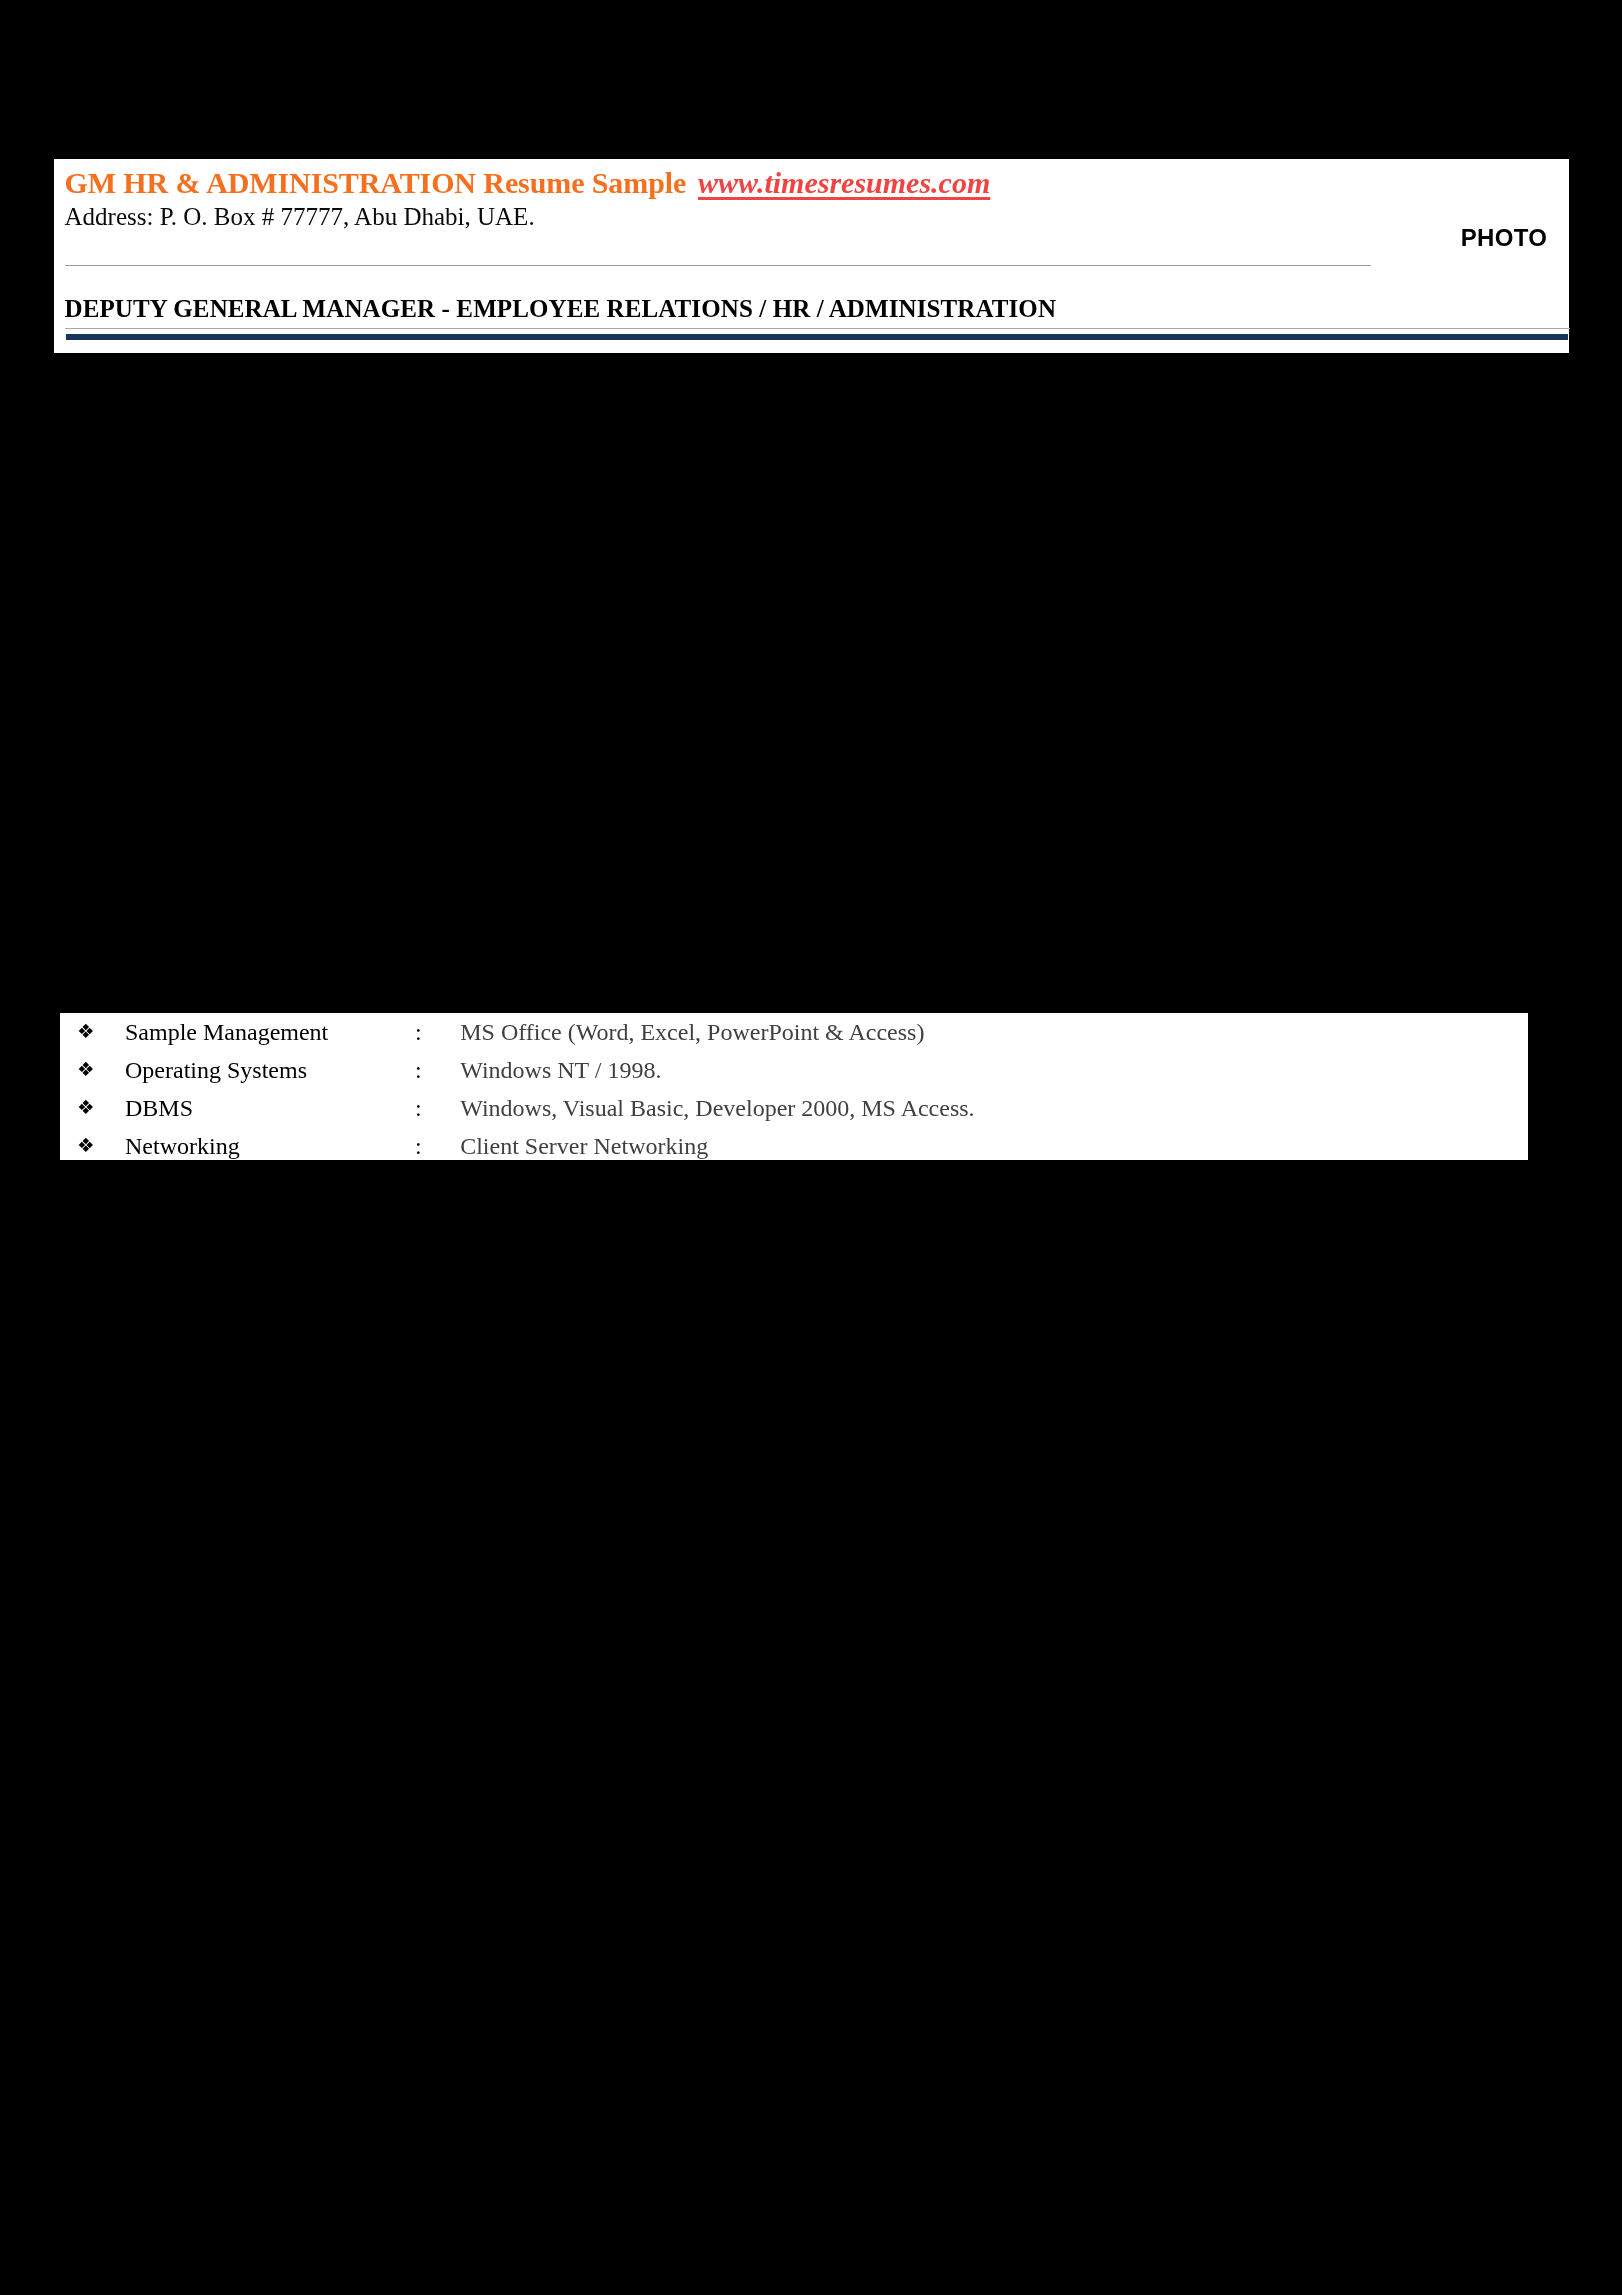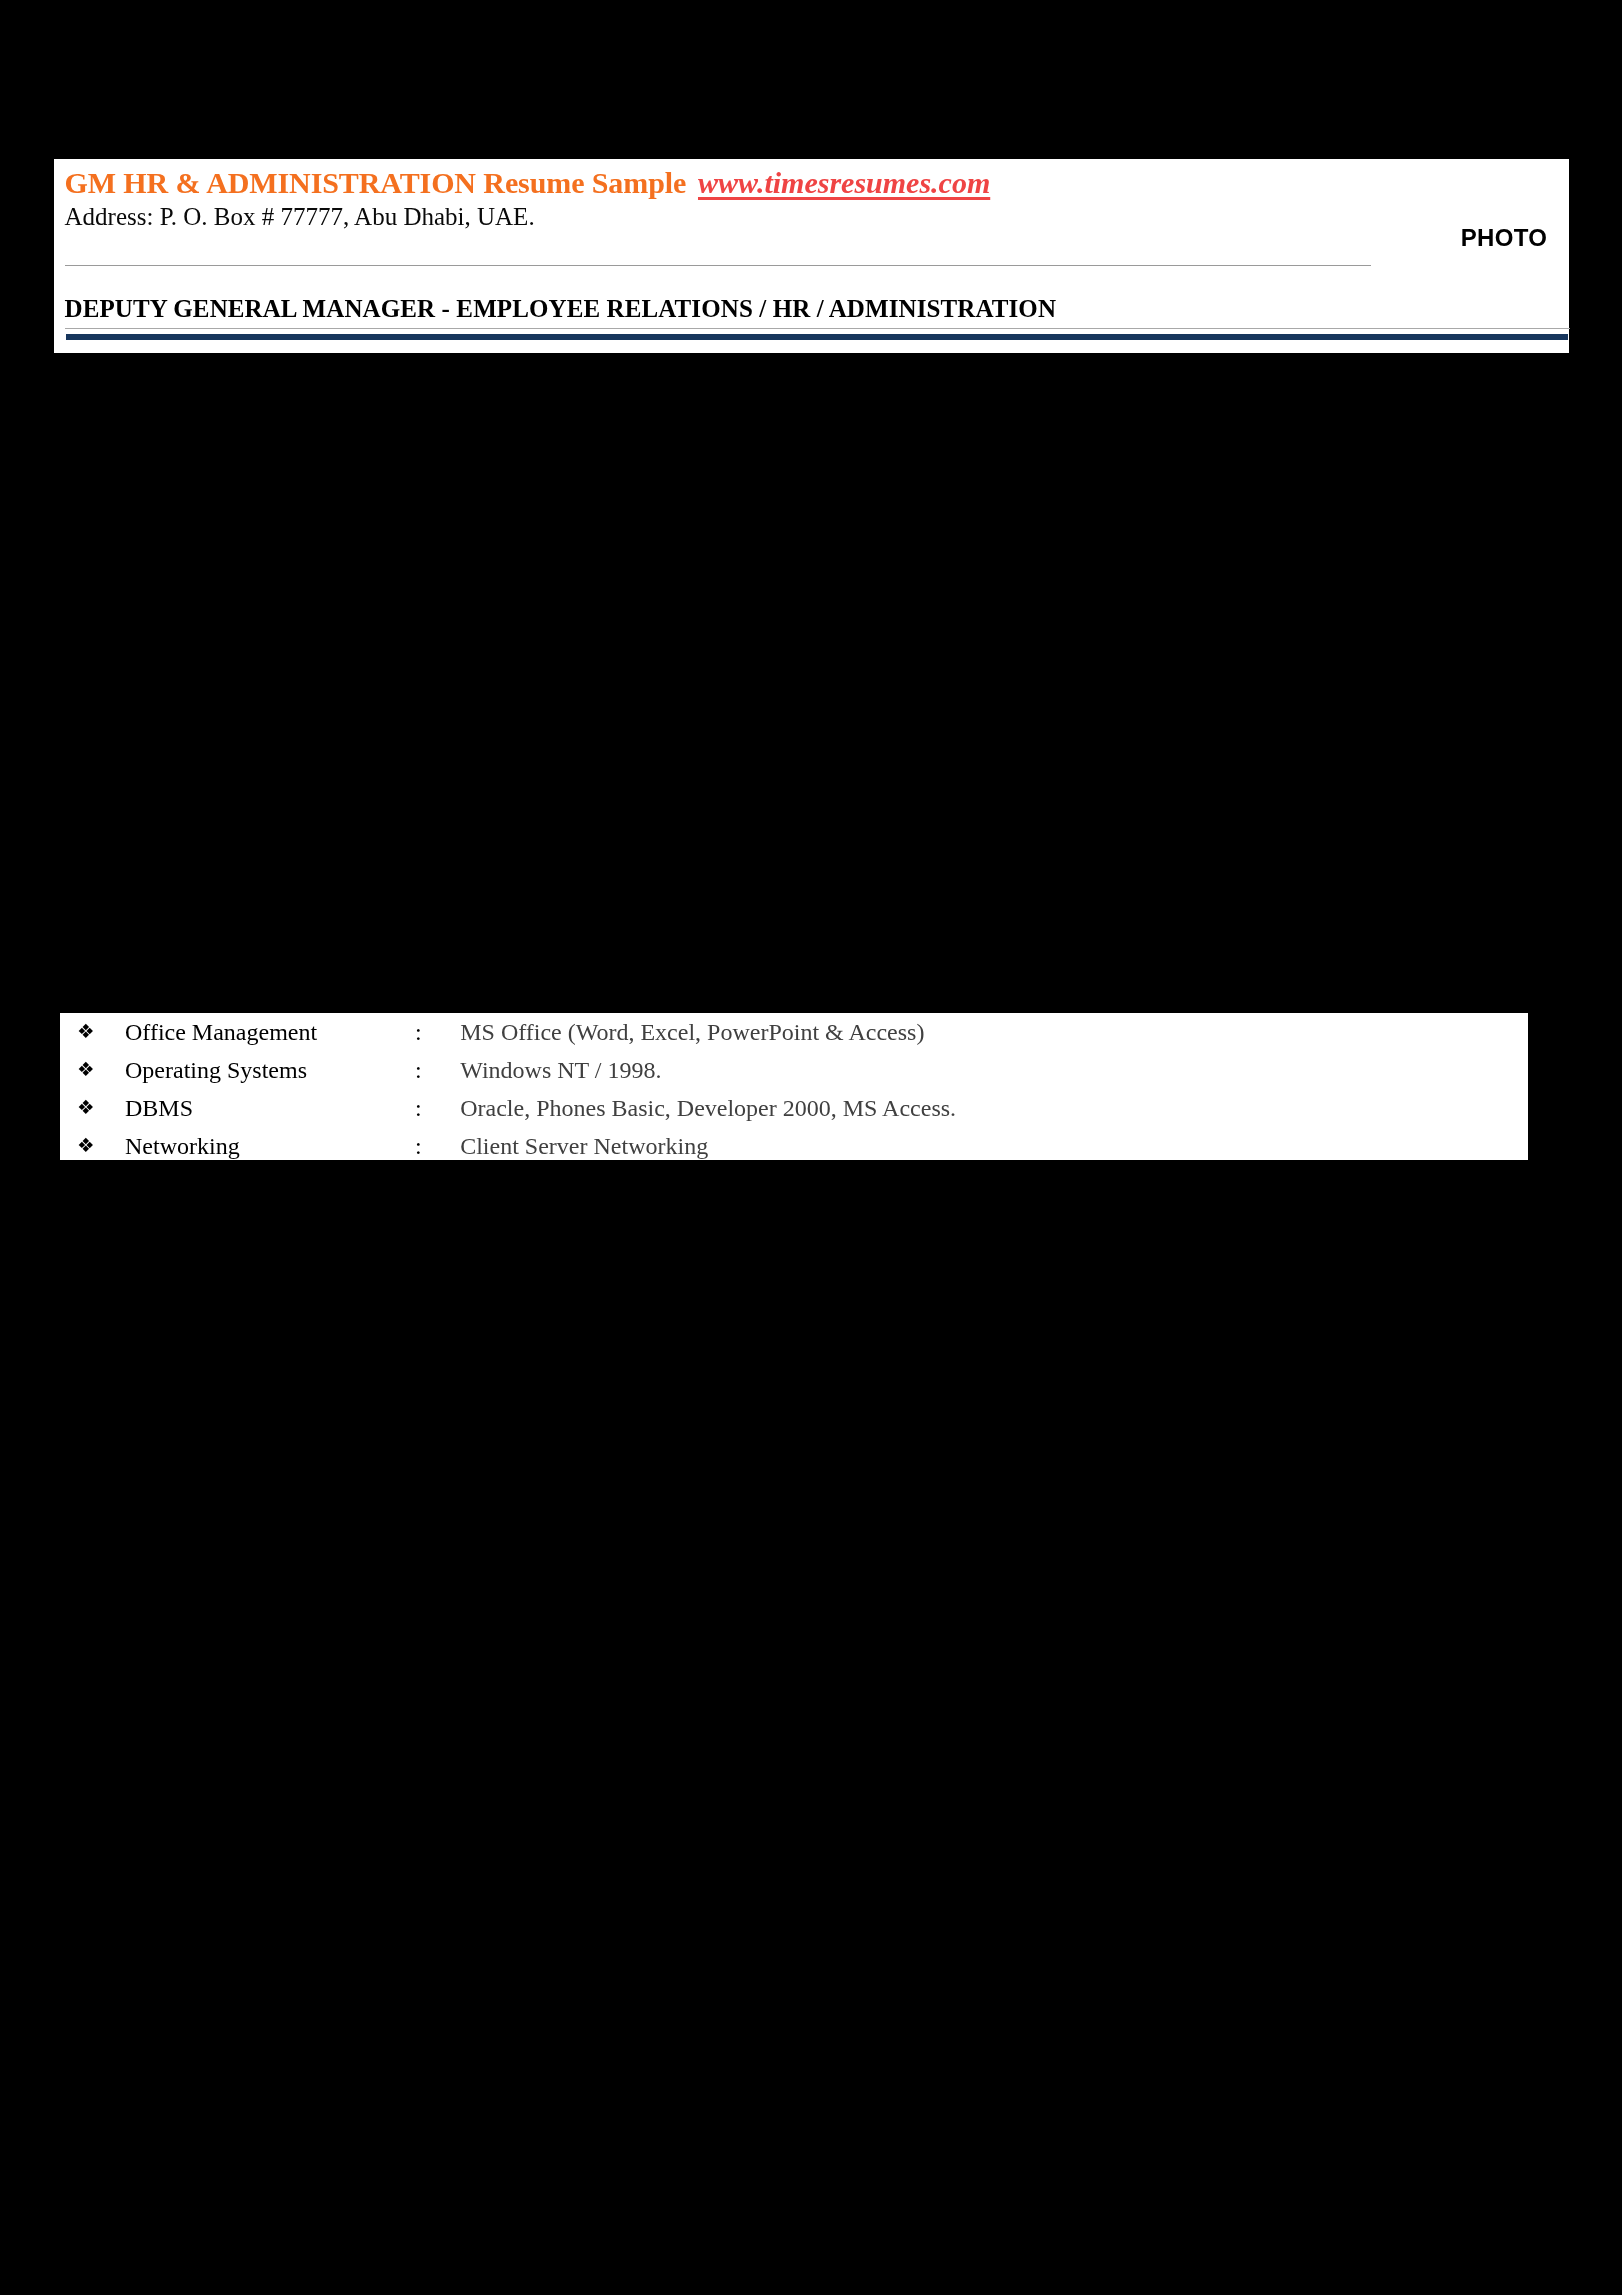--- a/index.html
+++ b/index.html
@@ -214,37 +214,37 @@
 
   </div>
 </div>
 
 <div class="skills-block">
   <table class="skills-table">
     <tbody>
 
       <tr class="skills-row">
         <td class="cell-bullet">❖</td>
-        <td class="cell-label">Office Management</td>
+        <td class="cell-label">Sample Management</td>
         <td class="cell-colon">:</td>
         <td class="cell-value">MS Office (Word, Excel, PowerPoint &amp; Access)</td>
       </tr>
 
       <tr class="skills-row">
         <td class="cell-bullet">❖</td>
         <td class="cell-label">Operating Systems</td>
         <td class="cell-colon">:</td>
         <td class="cell-value">Windows NT / 1998.</td>
       </tr>
 
       <tr class="skills-row">
         <td class="cell-bullet">❖</td>
         <td class="cell-label">DBMS</td>
         <td class="cell-colon">:</td>
-        <td class="cell-value">Oracle, Phones Basic, Developer 2000, MS Access.</td>
+        <td class="cell-value">Windows, Visual Basic, Developer 2000, MS Access.</td>
       </tr>
 
       <tr class="skills-row">
         <td class="cell-bullet">❖</td>
         <td class="cell-label">Networking</td>
         <td class="cell-colon">:</td>
         <td class="cell-value">Client Server Networking</td>
       </tr>
 
     </tbody>

